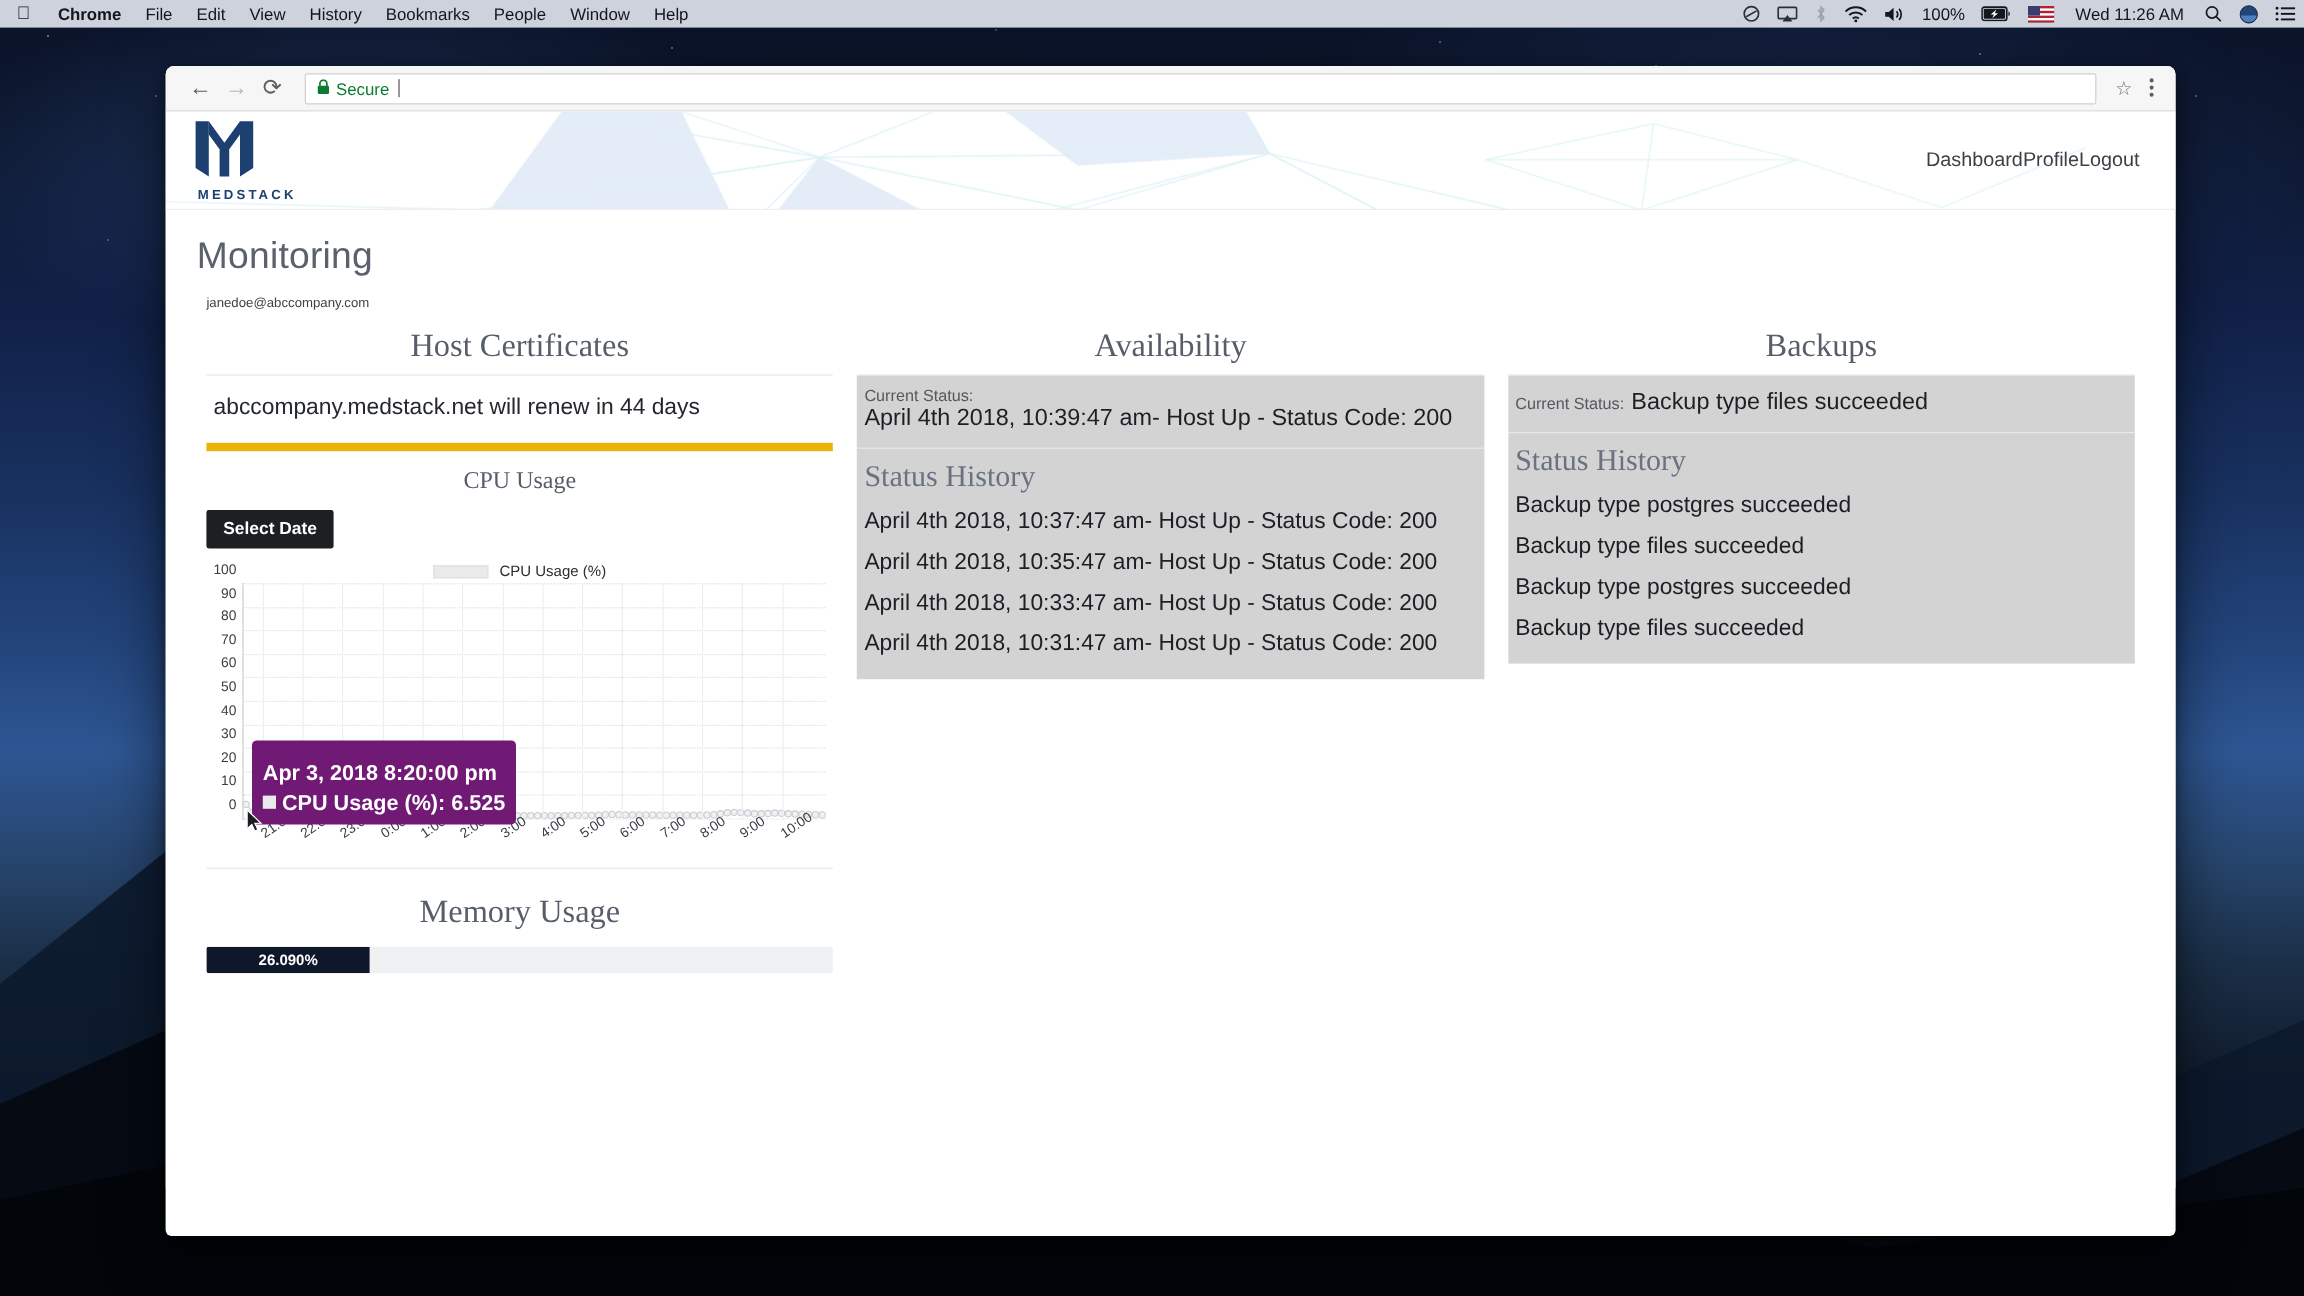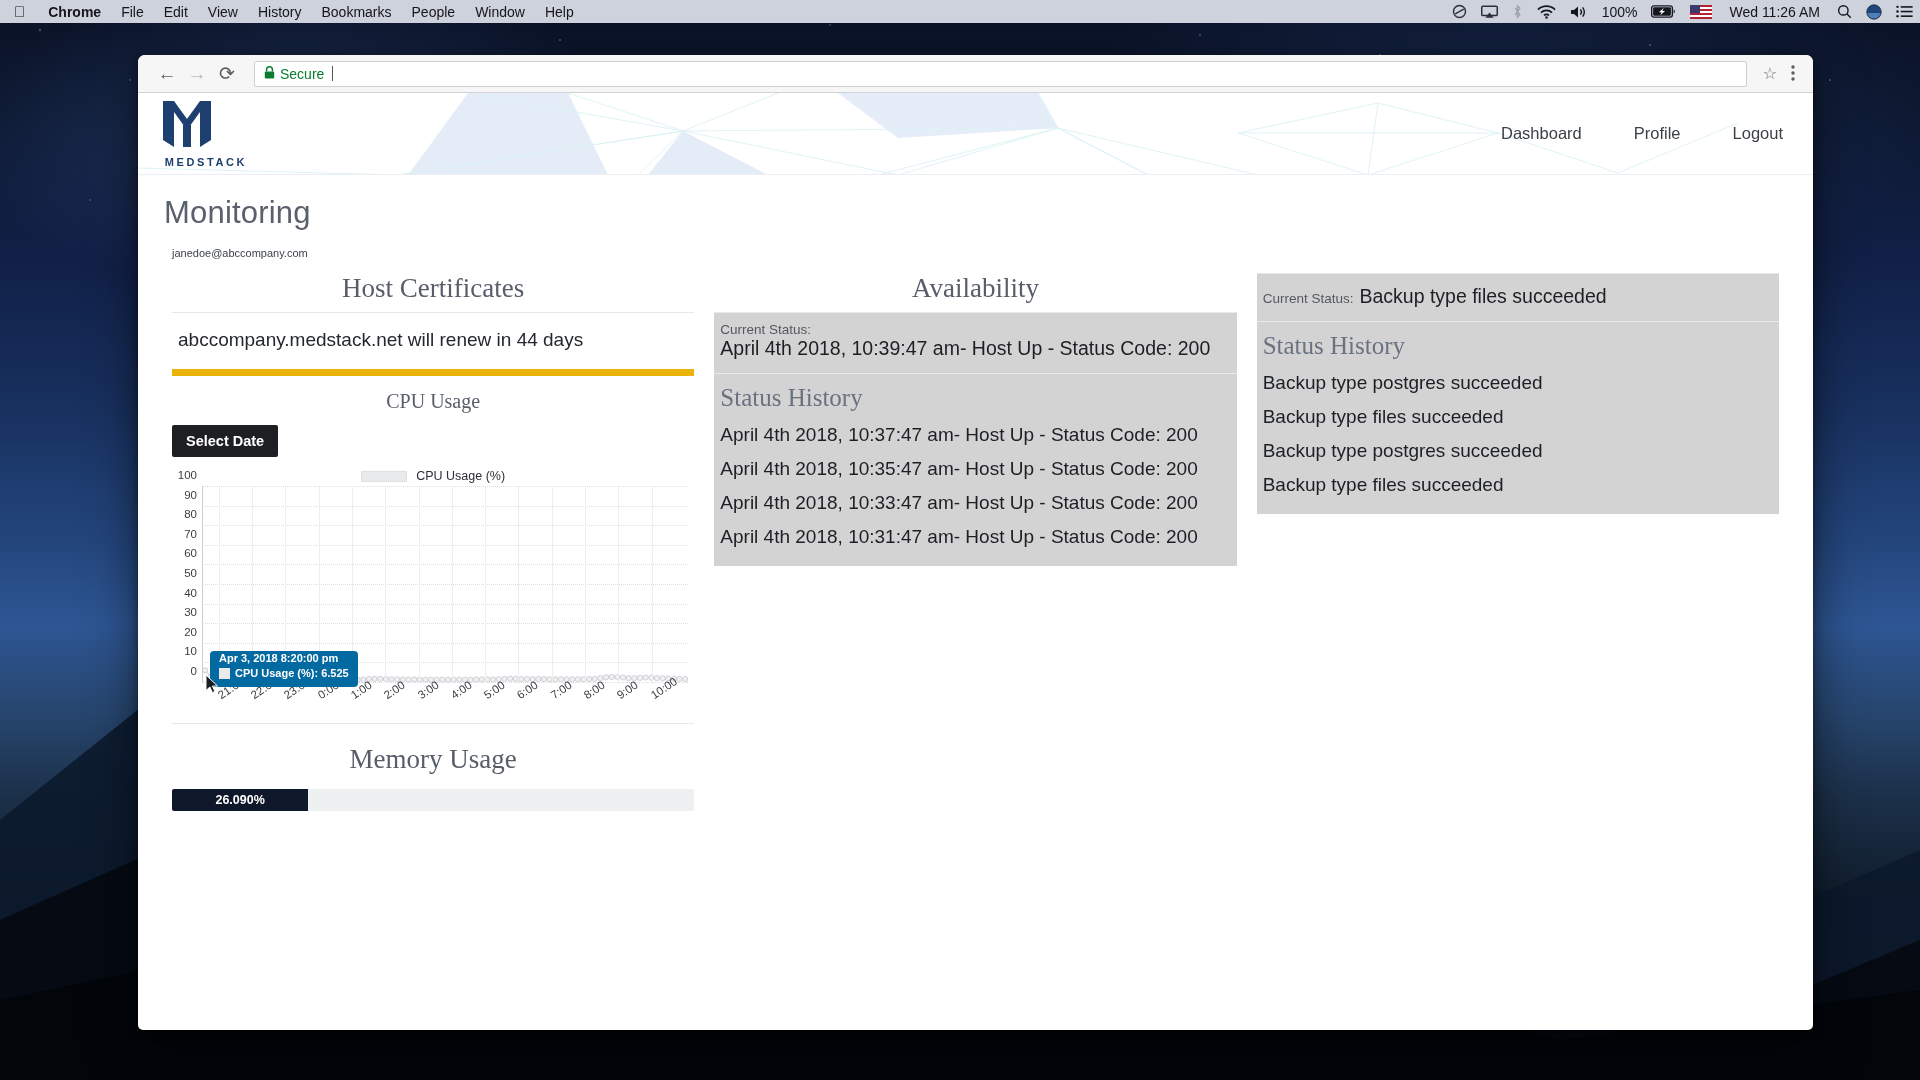--- a/index.html
+++ b/index.html
@@ -147,21 +147,21 @@
     display: flex; align-items: center;
   }
   #sitehdr .poly { position:absolute; inset:0; pointer-events:none; }
   .logo-wrap { margin-left: 22px; position: relative; z-index:2; width: 92px; }
   .logo-word {
     font-size: 11px; letter-spacing: 2.6px; color: #1e4071;
     font-weight: bold; text-align: center; margin-top: 3px;
   }
   .sitenav {
     margin-left: auto; margin-right: 30px; display: flex;
-    align-items: center; gap: 52px; position: relative; z-index: 2;
+    align-items: center; position: relative; z-index: 2;
   }
   .sitenav a { font-size: 16.5px; color: #3b3f46; text-decoration: none; }
 
   .content { padding: 20px 26px 0 26px; }
   h1.monitoring {
     font-size: 31px; font-weight: 300; color: #5a616c;
     letter-spacing: .2px; margin-bottom: 16px;
   }
   .companyrow { display: flex; align-items: center; gap: 62px; }
   .company { font-size: 29px; font-weight: bold; color: #3c4149; letter-spacing: -.3px; }
@@ -212,22 +212,22 @@
   .gridh { position: absolute; left: 0; right: 0; border-top: 1px dotted #dcdee1; }
   .gridv { position: absolute; top: 0; bottom: 0; border-left: 1px solid #eceef0; }
   .axis-y { position: absolute; left: 0; top: 0; bottom: 0; border-left: 1px solid #c9ccd0; }
   .xlab {
     position: absolute; top: 100%; margin-top: 6px;
     font-size: 11.5px; color: #3a3d42;
     transform-origin: left top; transform: rotate(-34deg) translateX(-4px);
     white-space: nowrap;
   }
   .tooltip {
-    position: absolute; background: #0369a1; color: #fff;
-    border-radius: 4px; padding: 0 9px 6px; font-size: 11px;
+    position: absolute; background: #701a75; color: #fff;
+    border-radius: 4px; padding: 15px 9px 6px; font-size: 18px;
     font-weight: bold; white-space: nowrap; z-index: 6; line-height: 1.35;
   }
   .tooltip .tt-row { display: flex; align-items: center; gap: 5px; }
   .tooltip .tt-sw { width: 11px; height: 11px; background: #e9eaec; display:inline-block; }
   .cursor-arrow { position: absolute; z-index: 7; }
 
   .mem-head {
     text-align: center; font-family: "Liberation Serif", serif;
     font-size: 27px; color: #575e6a; margin: 22px 0 14px;
     border-top: 1px solid #e7e8ea; padding-top: 20px;
@@ -613,20 +613,21 @@
               <div class="hist-head">Status History</div>
               <div class="hist-item">April 4th 2018, 10:37:47 am- Host Up - Status Code: 200</div>
               <div class="hist-item">April 4th 2018, 10:35:47 am- Host Up - Status Code: 200</div>
               <div class="hist-item">April 4th 2018, 10:33:47 am- Host Up - Status Code: 200</div>
               <div class="hist-item">April 4th 2018, 10:31:47 am- Host Up - Status Code: 200</div>
               <div class="pad-bottom"></div>
             </div>
           </div>
 
           <div class="col">
+            <div class="col-head">Backups</div>
             <div class="hr"></div>
             <div class="panel">
               <div class="cur-inline">
                 <span class="cur-label">Current Status:</span>
                 <span class="cur-val">Backup type files succeeded</span>
               </div>
               <div class="hist-head">Status History</div>
               <div class="hist-item">Backup type postgres succeeded</div>
               <div class="hist-item">Backup type files succeeded</div>
               <div class="hist-item">Backup type postgres succeeded</div>

